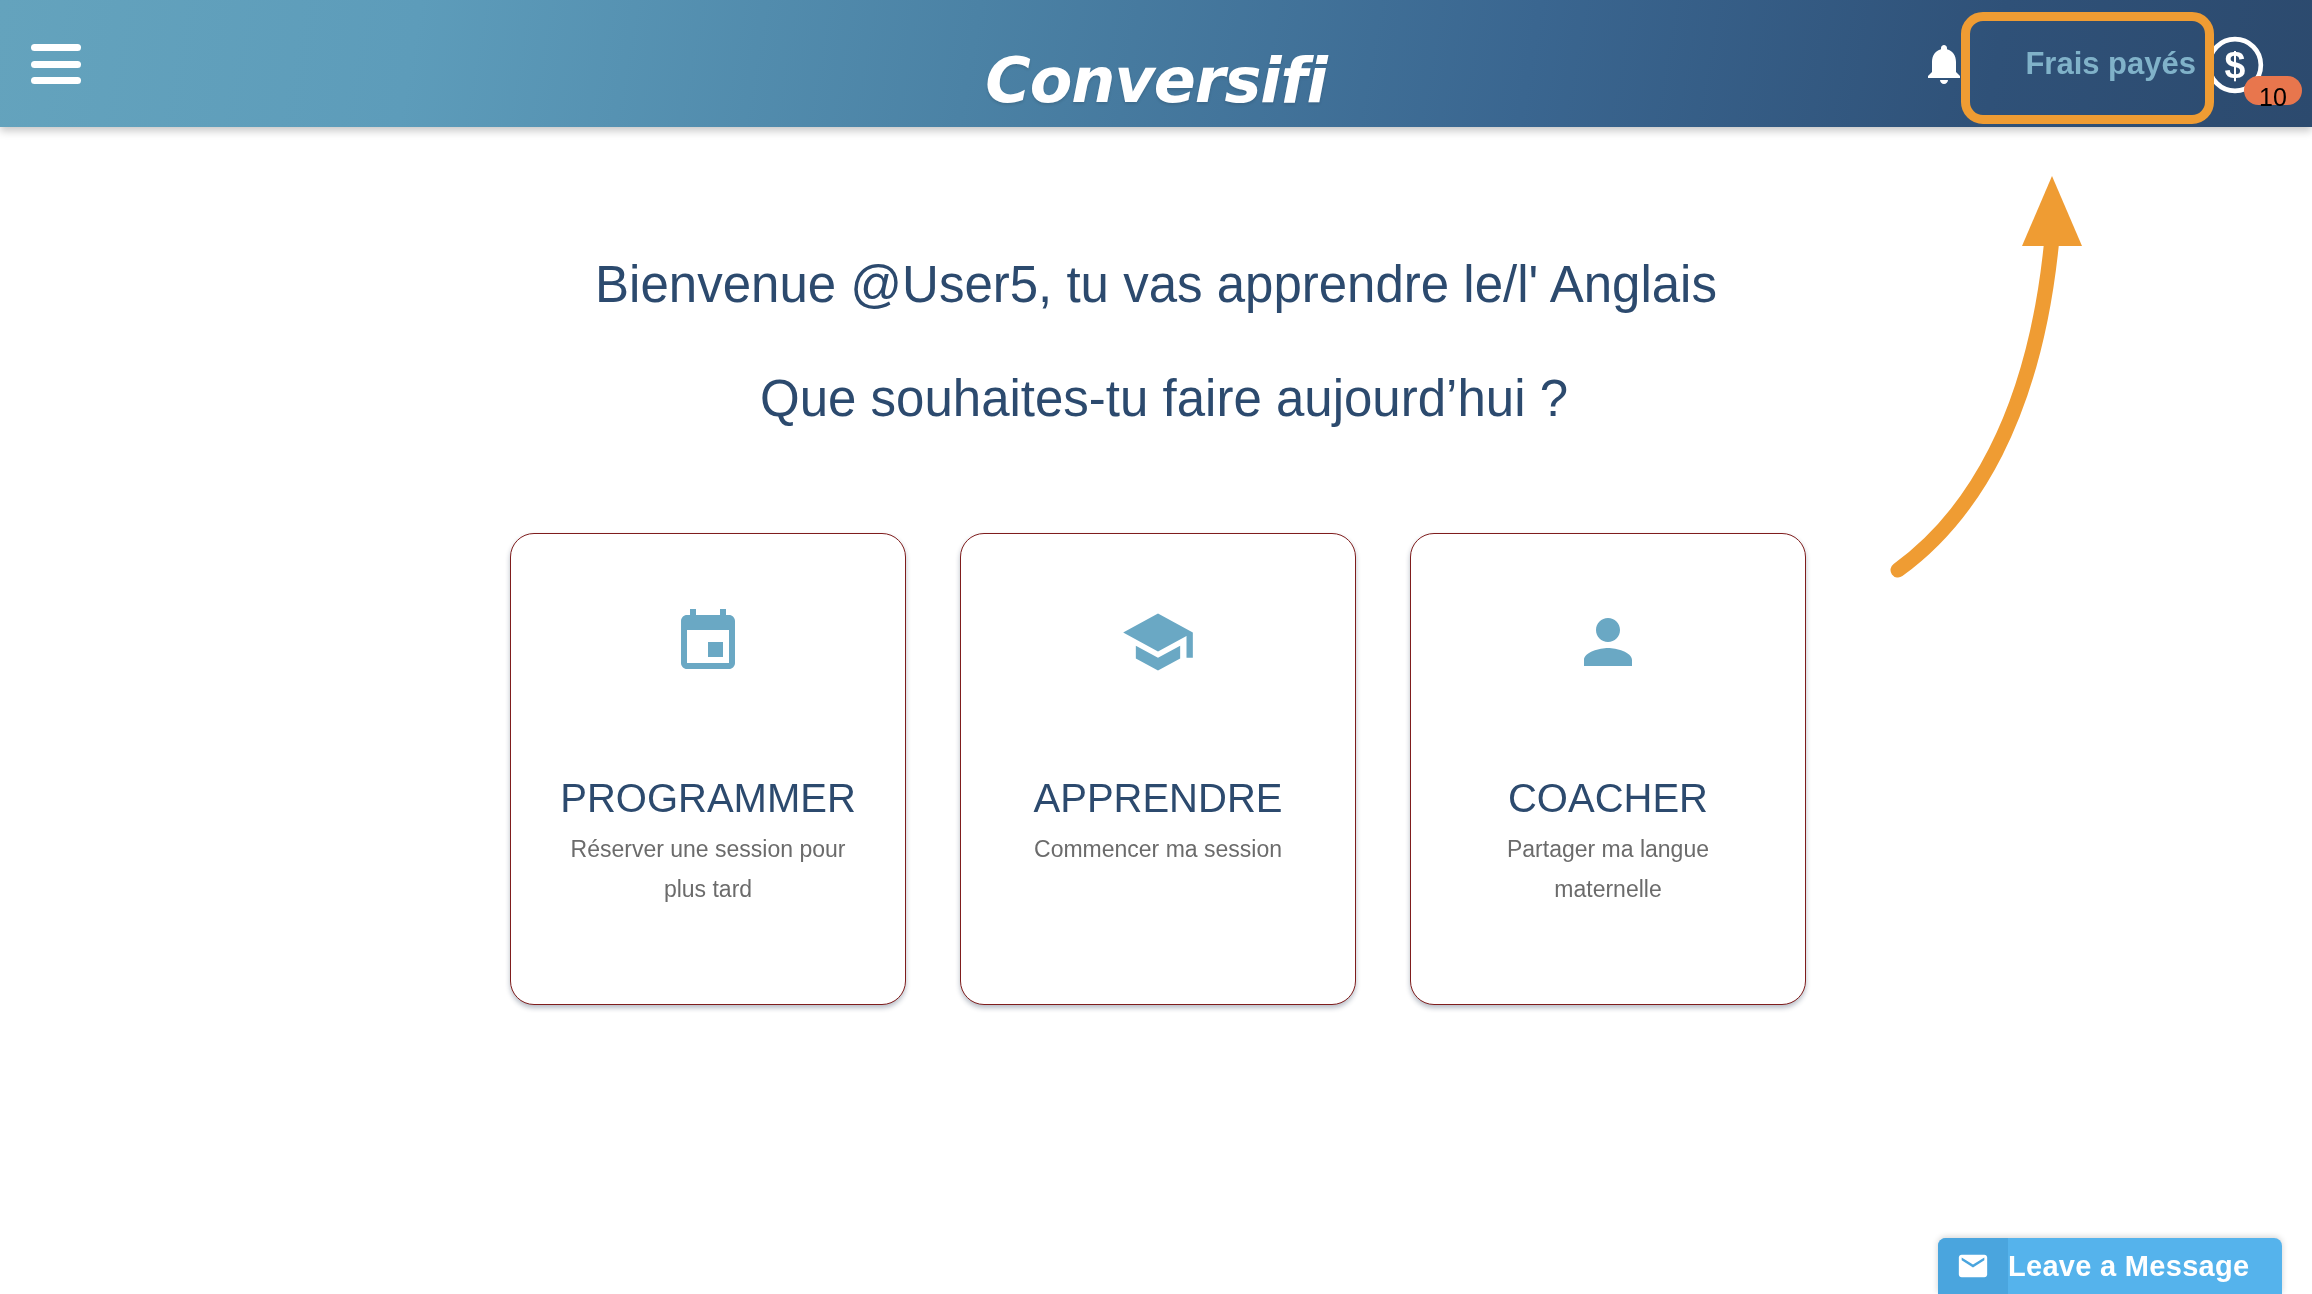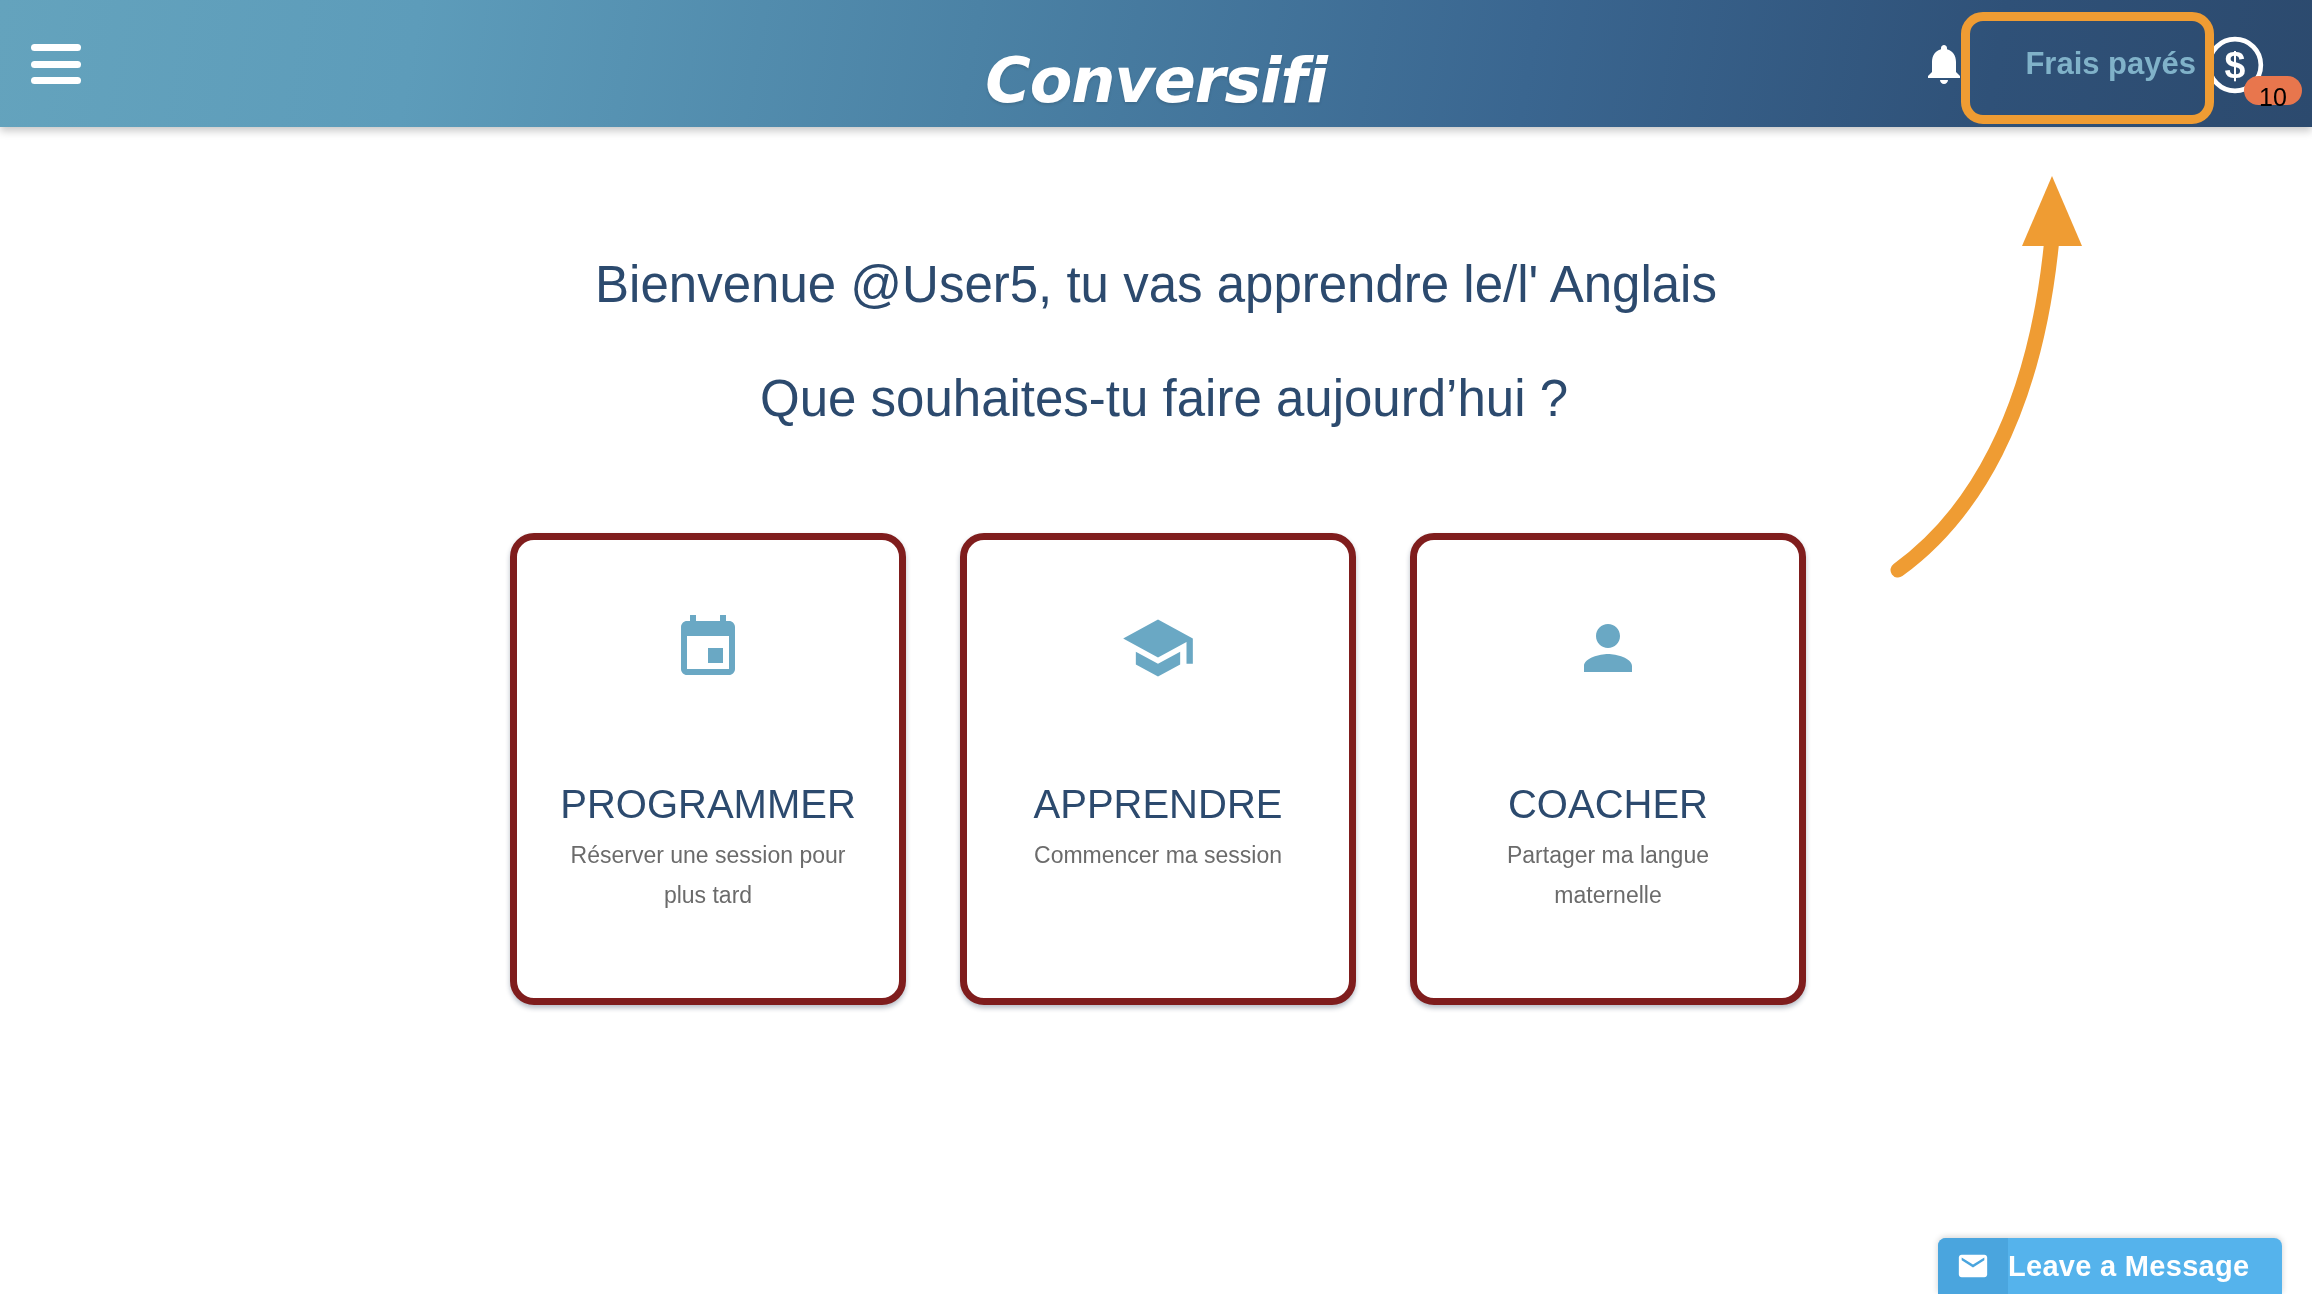--- a/index.html
+++ b/index.html
@@ -167,21 +167,21 @@
     left: 510px;
     top: 533px;
     width: 1296px;
     display: flex;
     gap: 54px;
   }
 
   .card {
     width: 396px;
     height: 472px;
-    border: 7px solid #7f1d1d;
+    border: 1px solid #7f1d1d;
     border-radius: 24px;
     background: #ffffff;
     box-shadow: 0 3px 5px rgba(20,40,70,0.30);
     display: flex;
     flex-direction: column;
     align-items: center;
     cursor: pointer;
   }
 
   .card-icon {

